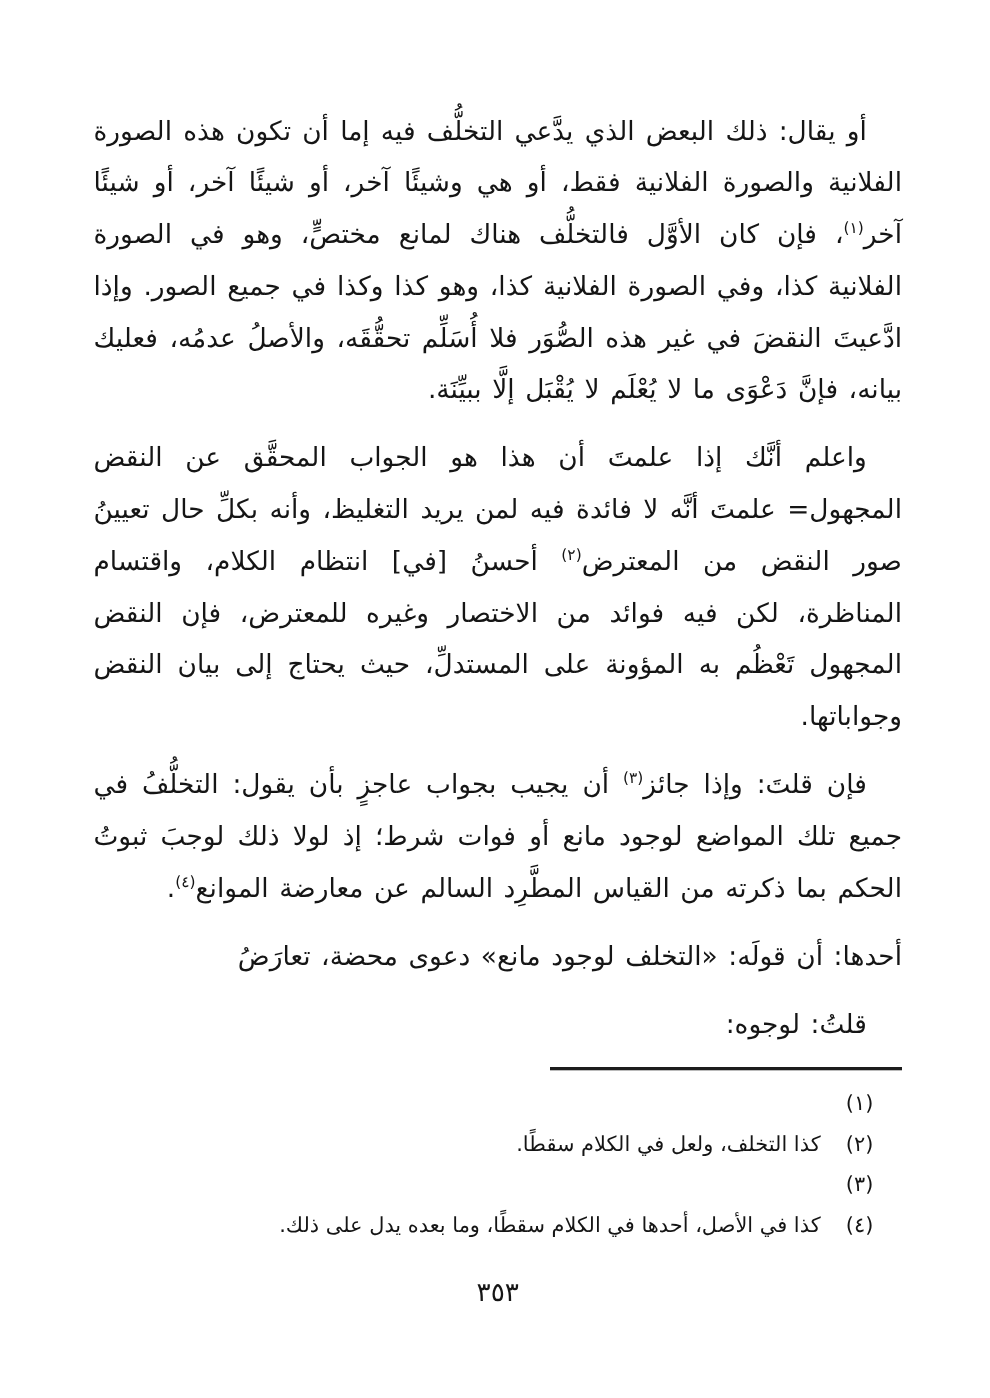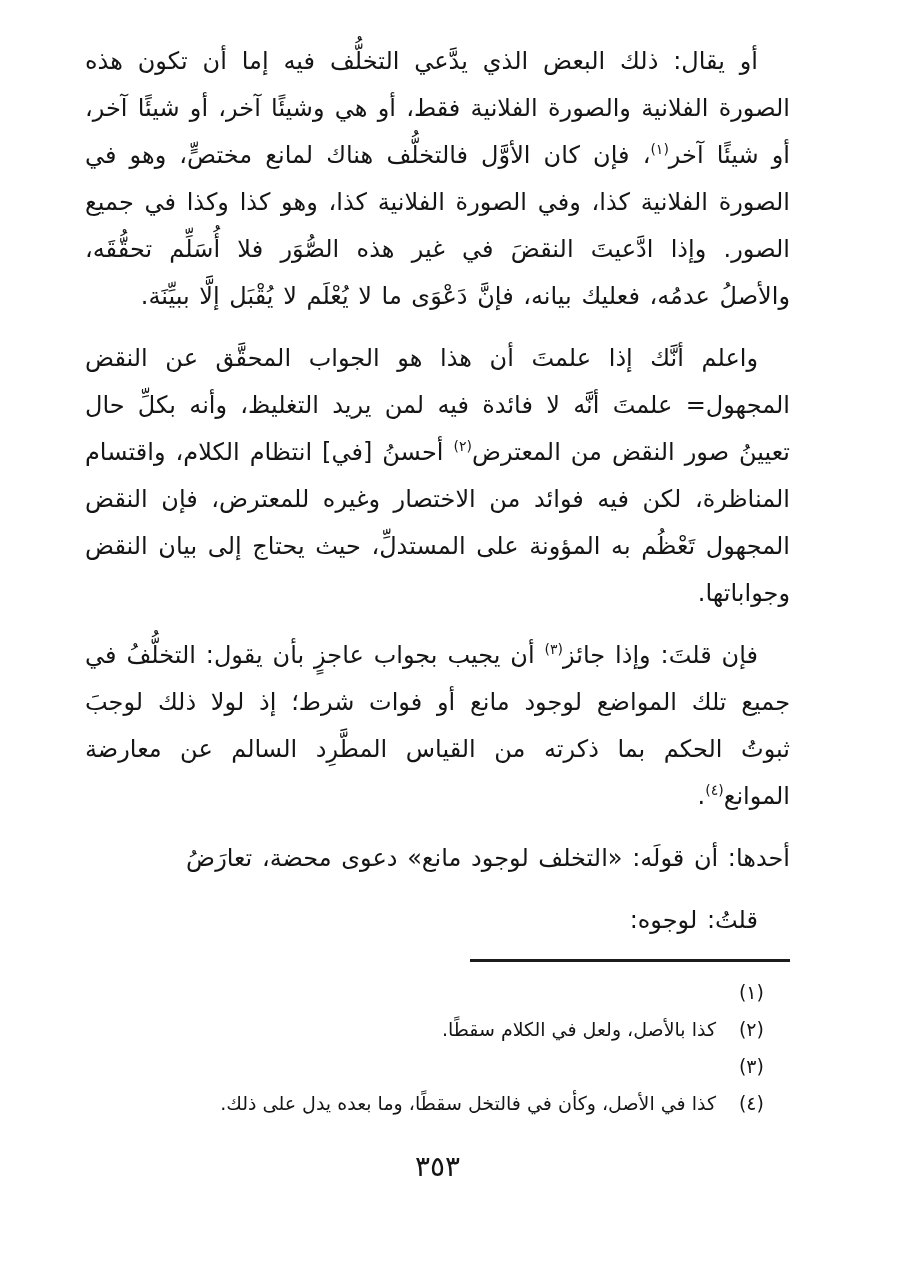--- a/index.html
+++ b/index.html
@@ -11,25 +11,24 @@
     width: 900px;
     height: 1271px;
     overflow: hidden;
     font-family: "DejaVu Sans", sans-serif;
     color: #151515;
   }
   .page {
     box-sizing: border-box;
     width: 900px;
     height: 1271px;
-    padding: 96px 110px 88px 85px;
+    padding: 96px 80px 88px 85px;
     display: flex;
     flex-direction: column;
     direction: rtl;
-    justify-content: flex-end;
   }
   .body-text {
     font-size: 24px;
     line-height: 47px;
     text-align: justify;
     word-spacing: 2px;
   }
   .para {
     margin: 0 0 15px 0;
   }
@@ -61,21 +60,21 @@
   }
   .fn-num {
     flex: 0 0 auto;
     min-width: 38px;
   }
   .fn-text {
     flex: 1 1 auto;
   }
   .page-number {
     text-align: center;
-    font-size: 28px;
+    font-size: 24px;
     margin-top: 28px;
     letter-spacing: 2px;
   }
 </style>
 </head>
 <body>
 
 <div class="page">
 
   <div class="body-text">
@@ -94,27 +93,27 @@
 
   <div class="footer">
 
     <div class="fn-sep"></div>
 
     <div class="footnote">
       <span class="fn-num">(١)</span>
     </div>
     <div class="footnote">
       <span class="fn-num">(٢)</span>
-      <span class="fn-text">كذا بالأصل، ولعل في الكلام سقطًا.</span>
+      <span class="fn-text">كذا التخلف، ولعل في الكلام سقطًا.</span>
     </div>
     <div class="footnote">
       <span class="fn-num">(٣)</span>
     </div>
     <div class="footnote">
       <span class="fn-num">(٤)</span>
-      <span class="fn-text">كذا في الأصل، وكأن في فالتخل سقطًا، وما بعده يدل على ذلك.</span>
+      <span class="fn-text">كذا في الأصل، أحدها في الكلام سقطًا، وما بعده يدل على ذلك.</span>
     </div>
 
     <div class="page-number">٣٥٣</div>
 
   </div>
 
 </div>
 
 </body></html>

